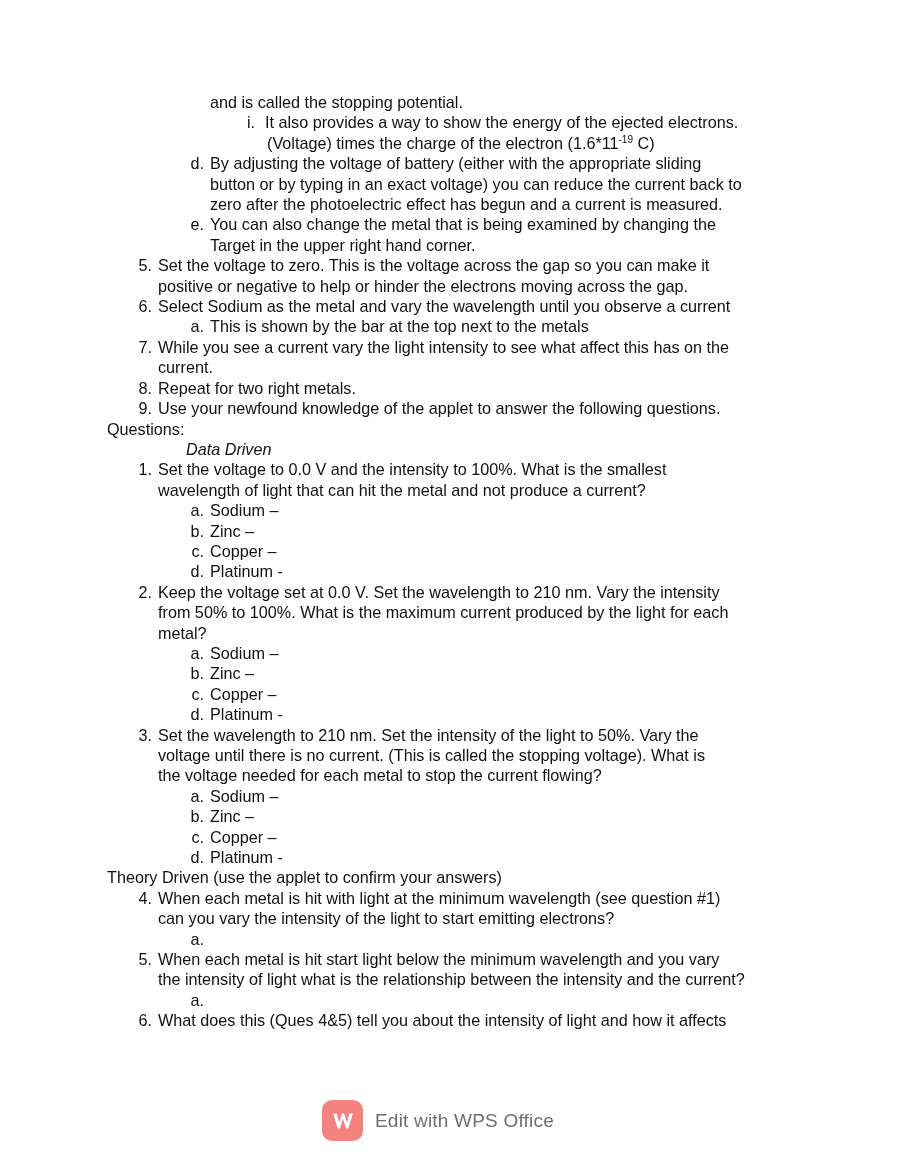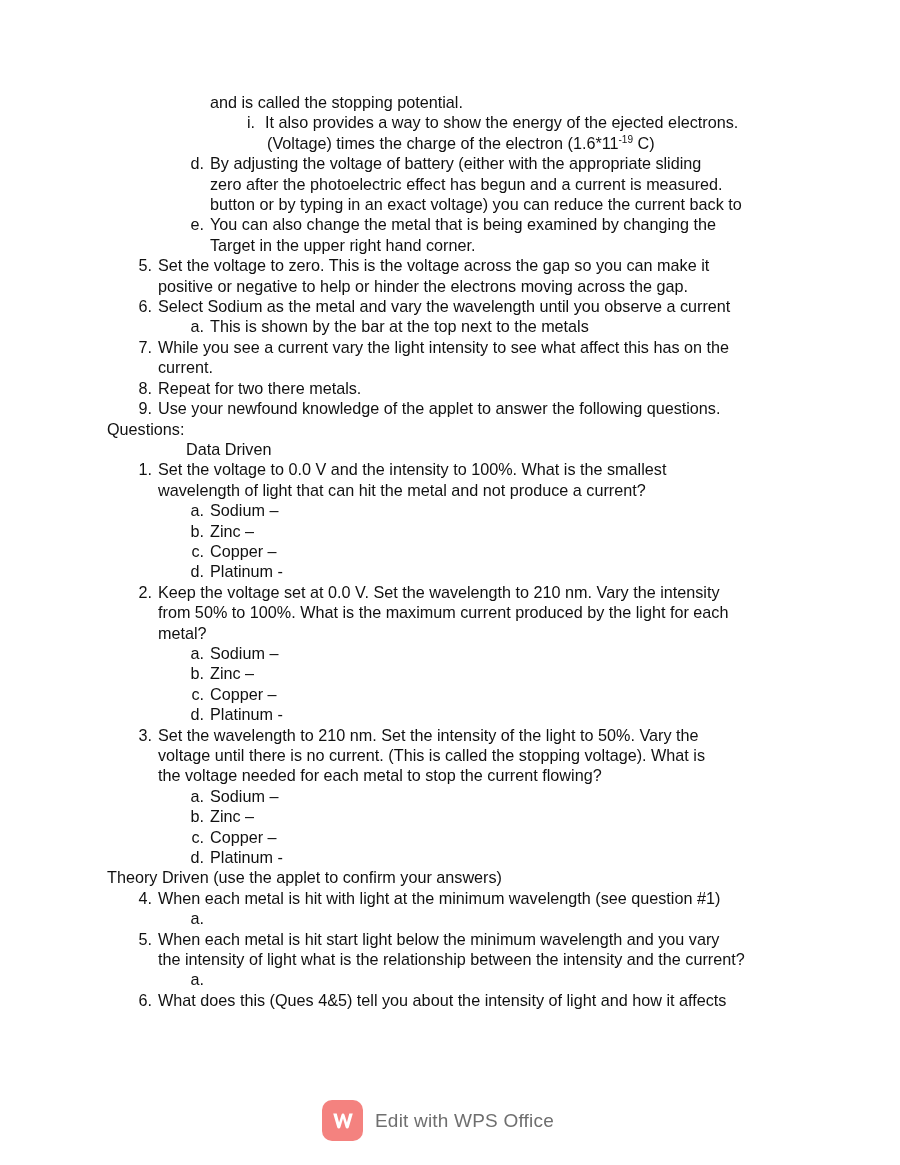--- a/index.html
+++ b/index.html
@@ -66,21 +66,21 @@
   .lvl-roman { margin-left: 132px; }
   .lvl-roman .marker { width: 16px; padding-right: 10px; }
 
   
   .cont-alpha { margin-left: 103px; }
   
   .cont-roman { margin-left: 160px; }
   
   .cont-num   { margin-left: 51px; }
 
-  .ital { }
+  .ital { font-style: italic; }
   .ital-blk { }
 
   sup {
     font-size: 0.62em;
     vertical-align: super;
     line-height: 0;
   }
 
   
   .wps-badge {
@@ -125,24 +125,24 @@
     </div>
     <div class="row cont-roman">
       <span class="txt"><span>(Voltage) times the charge of the electron (1.6*11</span><sup>-19</sup><span> C)</span></span>
     </div>
 
     <div class="row lvl-alpha">
       <span class="marker">d.</span>
       <span class="txt">By adjusting the voltage of battery (either with the appropriate sliding</span>
     </div>
     <div class="row cont-alpha">
+      <span class="txt">button or by typing in an exact voltage) you can reduce the current back to</span>
+    </div>
+    <div class="row cont-alpha">
       <span class="txt">zero after the photoelectric effect has begun and a current is measured.</span>
-    </div>
-    <div class="row cont-alpha">
-      <span class="txt">button or by typing in an exact voltage) you can reduce the current back to</span>
     </div>
 
     <div class="row lvl-alpha">
       <span class="marker">e.</span>
       <span class="txt">You can also change the metal that is being examined by changing the</span>
     </div>
     <div class="row cont-alpha">
       <span class="txt">Target in the upper right hand corner.</span>
     </div>
 
@@ -166,21 +166,21 @@
     <div class="row lvl-num">
       <span class="marker">7.</span>
       <span class="txt">While you see a current vary the light intensity to see what affect this has on the</span>
     </div>
     <div class="row cont-num">
       <span class="txt">current.</span>
     </div>
 
     <div class="row lvl-num">
       <span class="marker">8.</span>
-      <span class="txt">Repeat for two there metals.</span>
+      <span class="txt">Repeat for two right metals.</span>
     </div>
 
     <div class="row lvl-num">
       <span class="marker">9.</span>
       <span class="txt">Use your newfound knowledge of the applet to answer the following questions.</span>
     </div>
 
     <div class="row lvl-flush">
       <span class="txt">Questions:</span>
     </div>
@@ -267,20 +267,23 @@
       <span class="txt">Platinum -</span>
     </div>
 
     <div class="row lvl-flush">
       <span class="txt ital-blk">Theory Driven (use the applet to confirm your answers)</span>
     </div>
 
     <div class="row lvl-num">
       <span class="marker">4.</span>
       <span class="txt">When each metal is hit with light at the minimum wavelength (see question #1)</span>
+    </div>
+    <div class="row cont-num">
+      <span class="txt">can you vary the intensity of the light to start emitting electrons?</span>
     </div>
     <div class="row lvl-alpha">
       <span class="marker">a.</span>
       <span class="txt"></span>
     </div>
 
     <div class="row lvl-num">
       <span class="marker">5.</span>
       <span class="txt">When each metal is hit start light below the minimum wavelength and you vary</span>
     </div>

